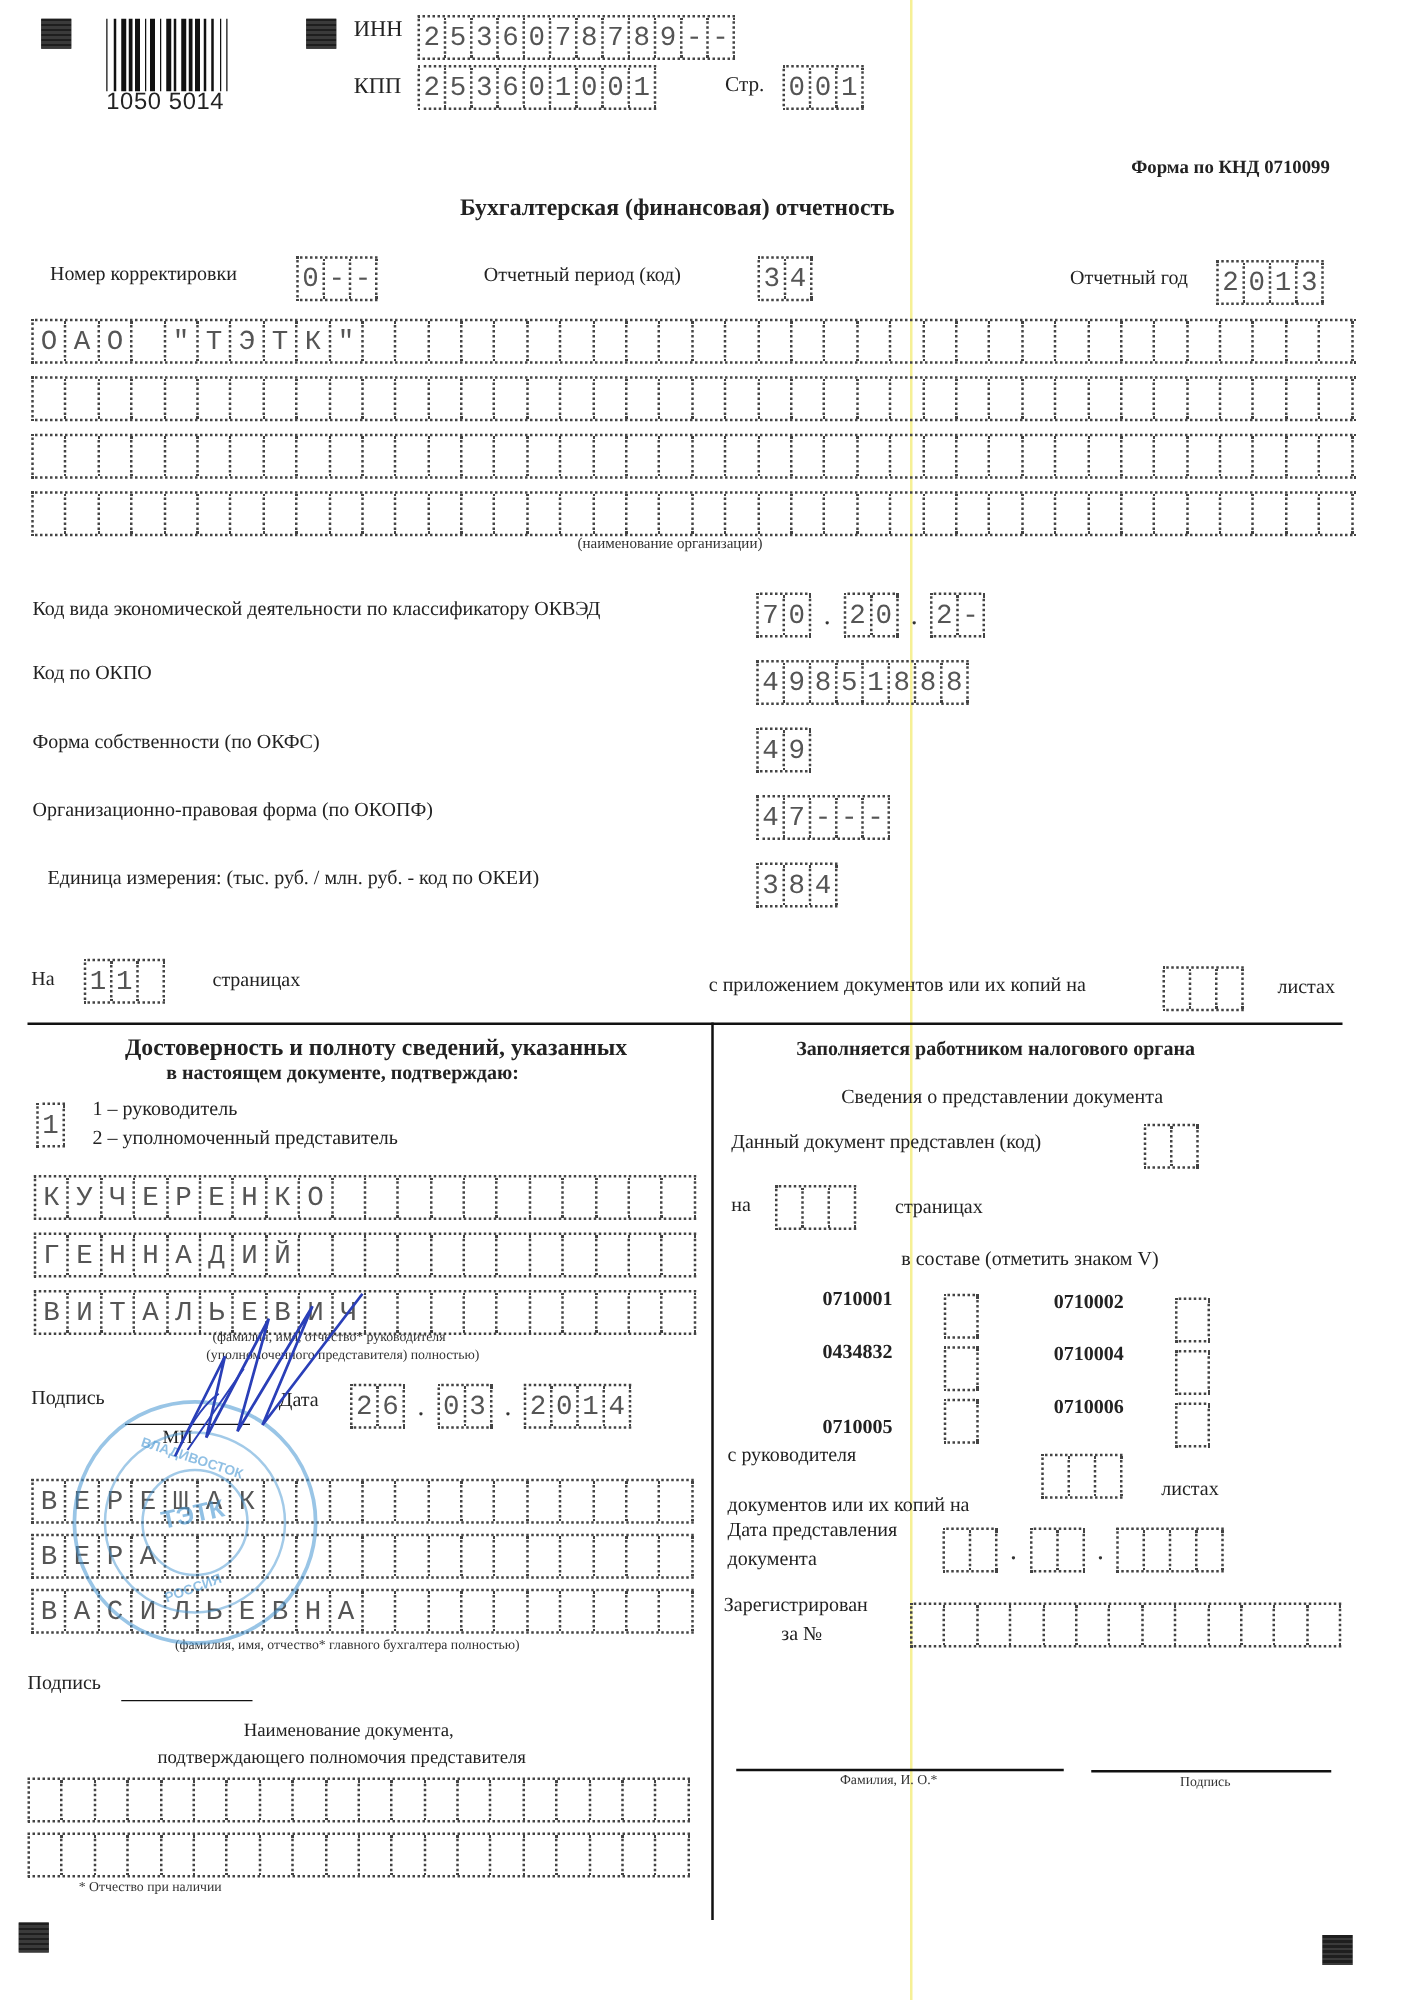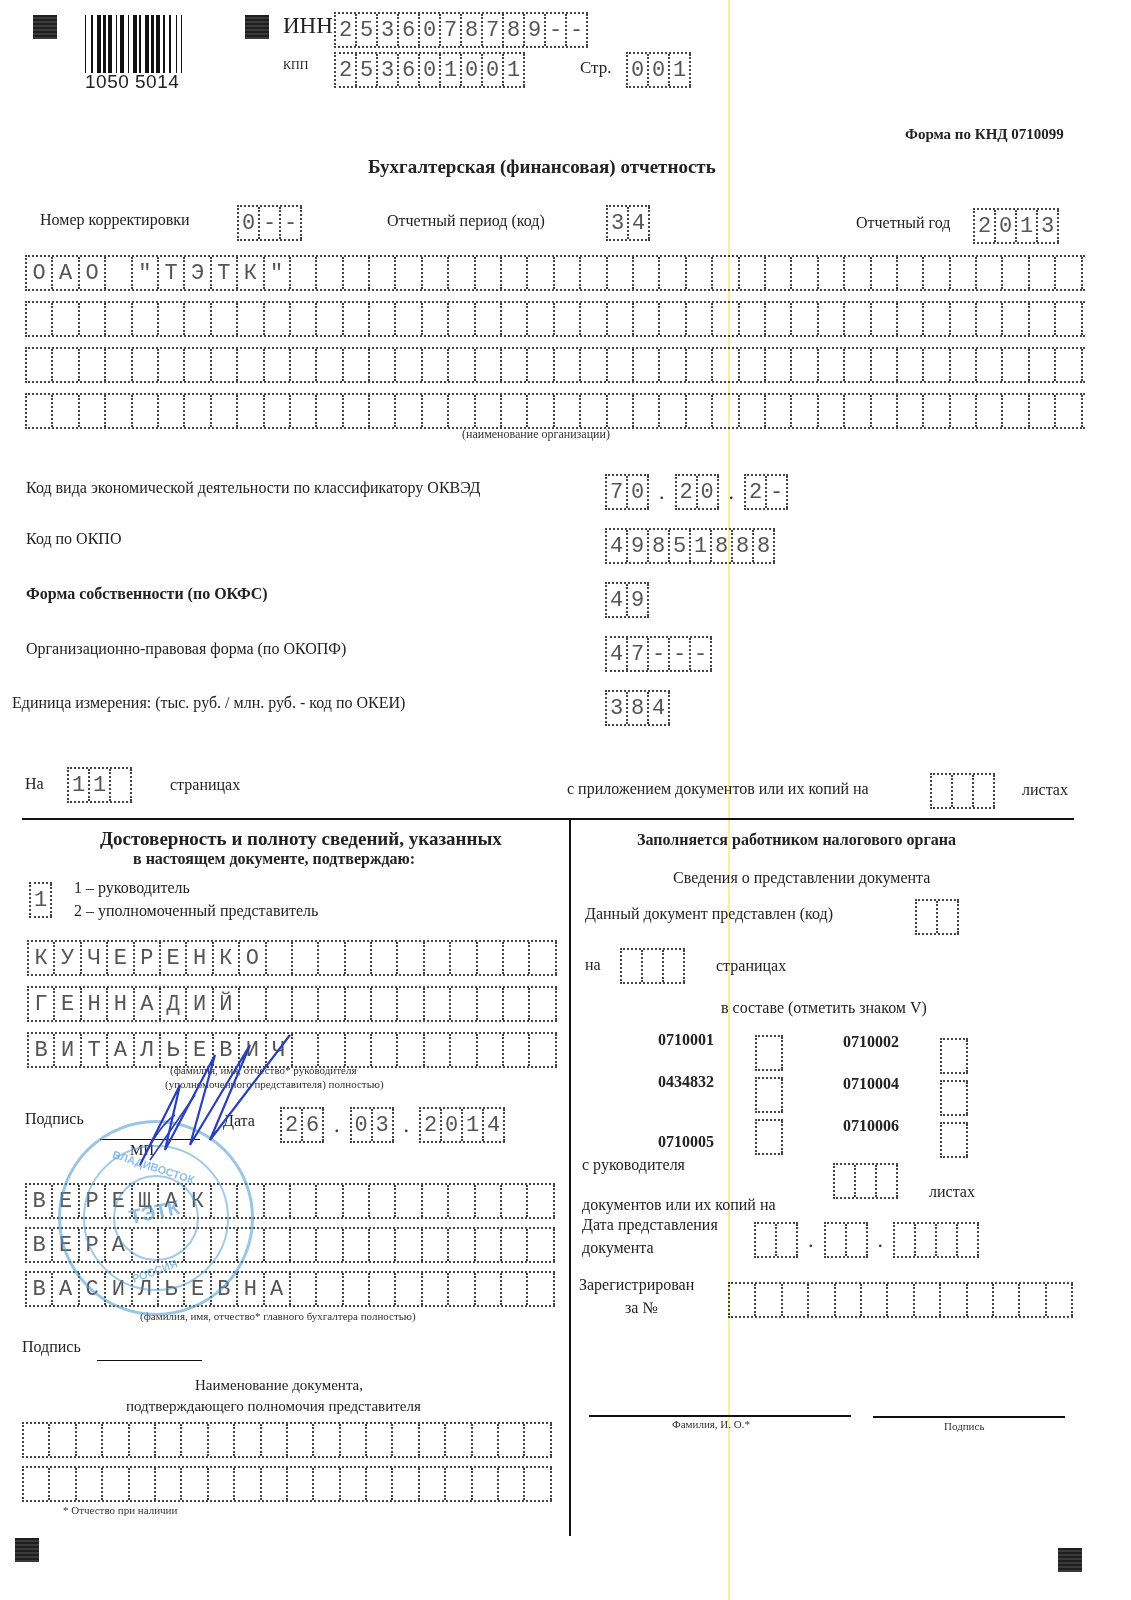--- a/index.html
+++ b/index.html
@@ -67,37 +67,37 @@
       <span style="width: 0px; margin-right: 2.6px; background: transparent;"></span>
       <span style="width: 1.3px; margin-right: 1.3px;"></span>
       <span style="width: 0px; margin-right: 3.9px; background: transparent;"></span>
       <span style="width: 1.3px; margin-right: 1.3px;"></span>
       <span style="width: 0px; margin-right: 2.6px; background: transparent;"></span>
       <span style="width: 1.3px; margin-right: 1.3px;"></span>
     </div>
   <div style="font-family:'Liberation Sans','DejaVu Sans',sans-serif; font-size:19px; margin-top:-2px; letter-spacing:0.5px;">1050 5014</div>
 </div>
 
-<div class="abs lbl" style="left:283px; top:13px; font-size:23px;">ИНН</div>
+<div class="abs lbl" style="left:283px; top:13px; font-size:18px;">ИНН</div>
 <div class="abs cells sz-code" style="left:334px; top:12px;">
     <div class="c">2</div>
     <div class="c">5</div>
     <div class="c">3</div>
     <div class="c">6</div>
     <div class="c">0</div>
     <div class="c">7</div>
     <div class="c">8</div>
     <div class="c">7</div>
     <div class="c">8</div>
     <div class="c">9</div>
     <div class="c">-</div>
     <div class="c">-</div>
   </div>
 
-<div class="abs lbl" style="left:283px; top:58px; font-size:12px;">КПП</div>
+<div class="abs lbl" style="left:283px; top:58px; font-size:18px;">КПП</div>
 <div class="abs cells sz-code" style="left:334px; top:52px;">
     <div class="c">2</div>
     <div class="c">5</div>
     <div class="c">3</div>
     <div class="c">6</div>
     <div class="c">0</div>
     <div class="c">1</div>
     <div class="c">0</div>
     <div class="c">0</div>
     <div class="c">1</div>
@@ -326,36 +326,36 @@
     <div class="c">4</div>
     <div class="c">9</div>
     <div class="c">8</div>
     <div class="c">5</div>
     <div class="c">1</div>
     <div class="c">8</div>
     <div class="c">8</div>
     <div class="c">8</div>
   </div>
 
-<div class="abs lbl" style="left:26px; top:585px;font-weight:bold;">Форма собственности (по ОКФС)</div>
+<div class="abs lbl" style="left:26px; top:585px;">Форма собственности (по ОКФС)</div>
 <div class="abs cells sz-code" style="left:605px; top:582px;">
     <div class="c">4</div>
     <div class="c">9</div>
   </div>
 
 <div class="abs lbl" style="left:26px; top:640px;">Организационно-правовая форма (по ОКОПФ)</div>
 <div class="abs cells sz-code" style="left:605px; top:636px;">
     <div class="c">4</div>
     <div class="c">7</div>
     <div class="c">-</div>
     <div class="c">-</div>
     <div class="c">-</div>
   </div>
 
-<div class="abs lbl" style="left:12px; top:694px;text-align:center;">Единица измерения: (тыс. руб. / млн. руб. - код по ОКЕИ)</div>
+<div class="abs lbl" style="left:38px; top:694px;text-align:center;">Единица измерения: (тыс. руб. / млн. руб. - код по ОКЕИ)</div>
 <div class="abs cells sz-code" style="left:605px; top:690px;">
     <div class="c">3</div>
     <div class="c">8</div>
     <div class="c">4</div>
   </div>
 
 <div class="abs lbl" style="left:25px; top:775px;">На</div>
 <div class="abs cells sz-code" style="left:67px; top:767px;">
     <div class="c">1</div>
     <div class="c">1</div>

